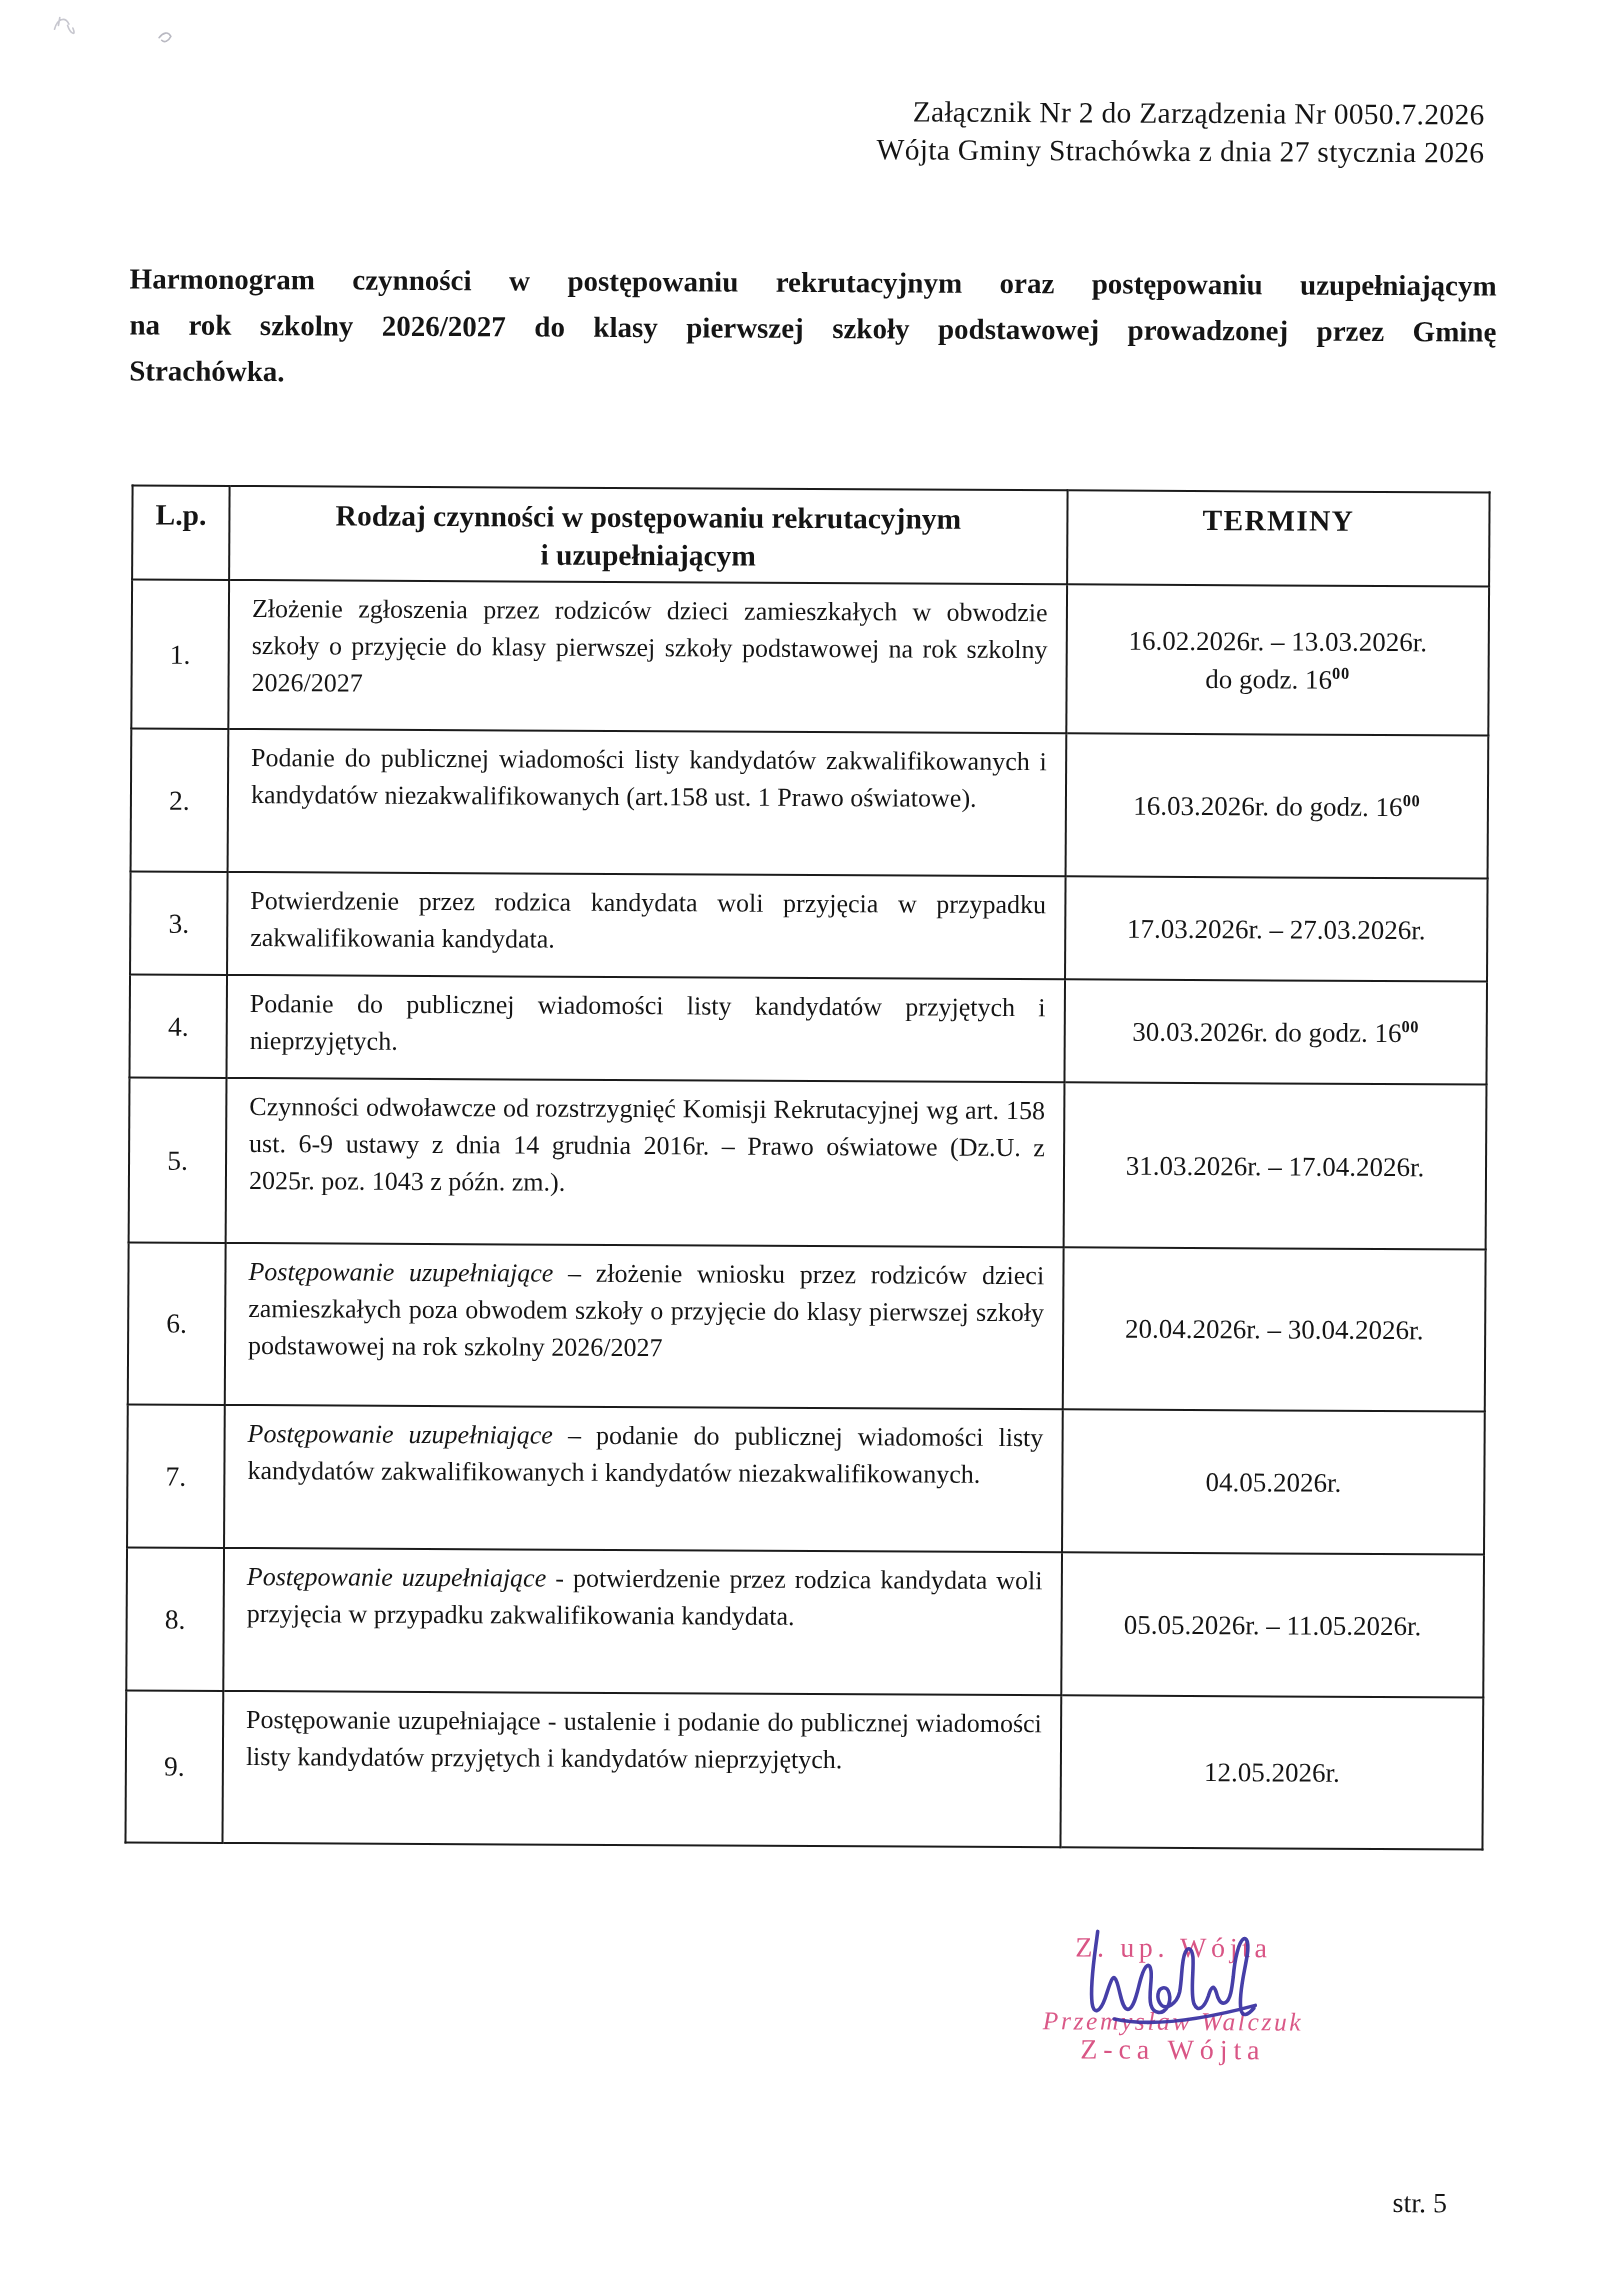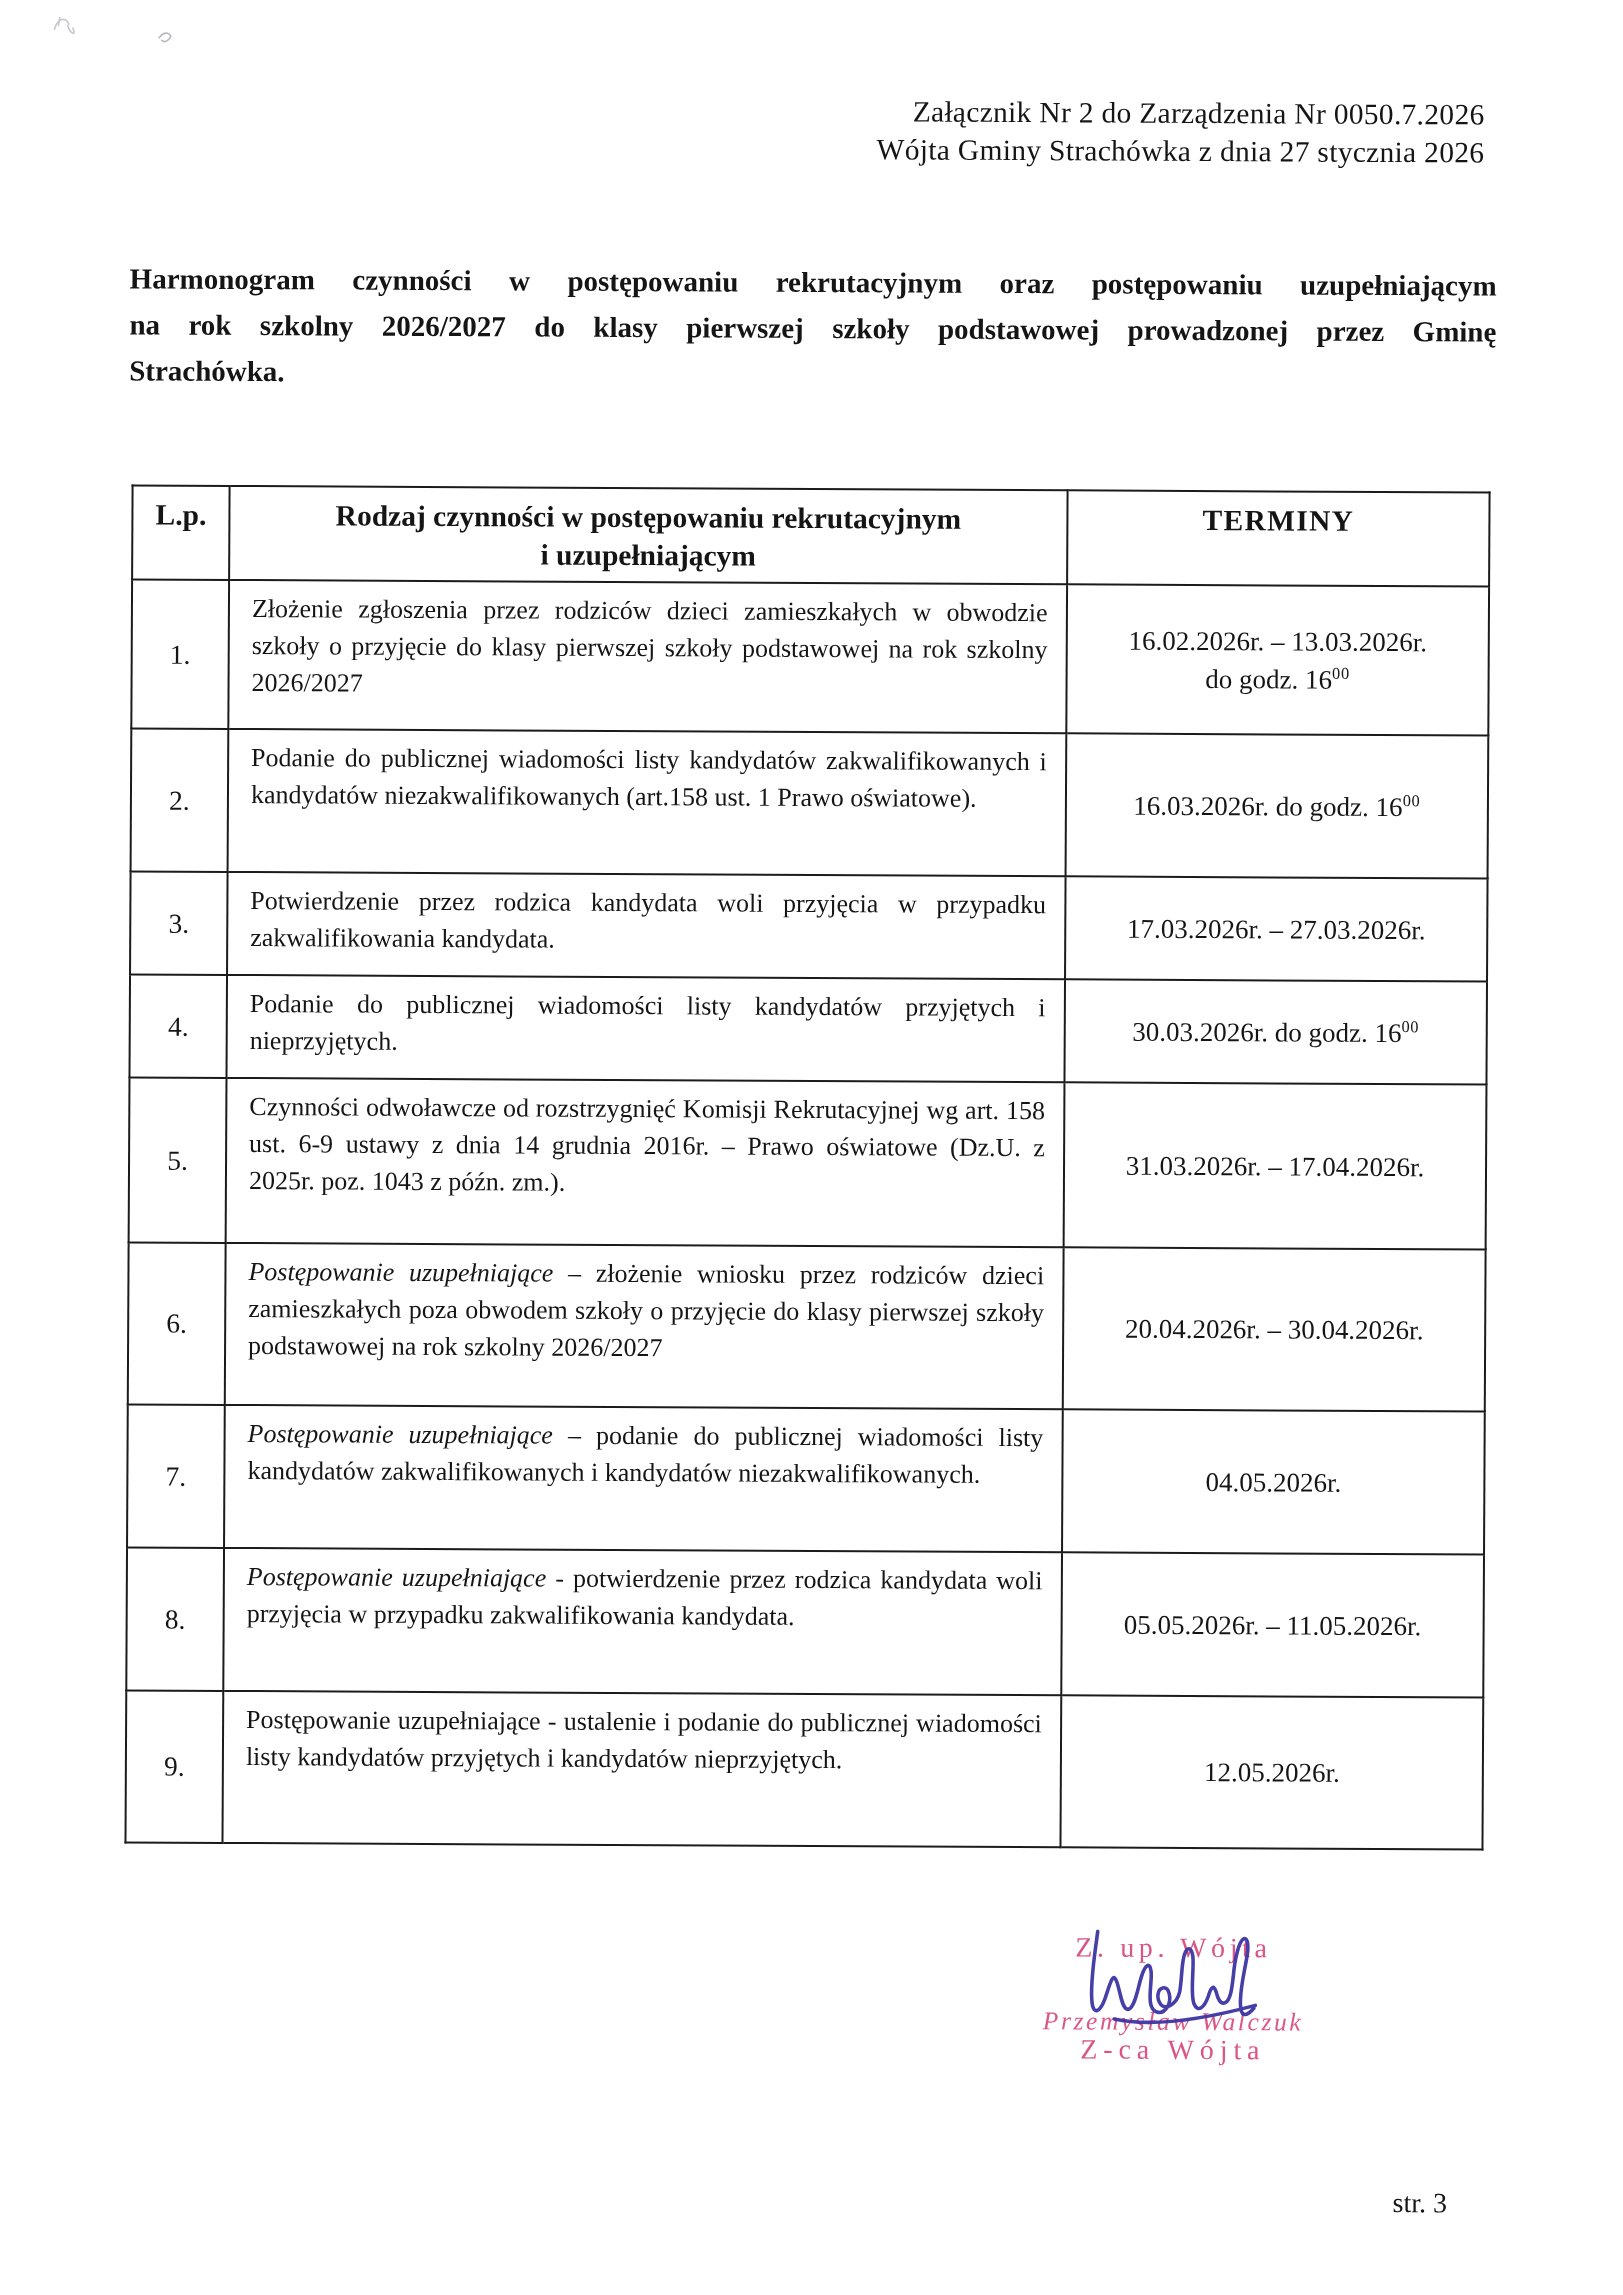--- a/index.html
+++ b/index.html
@@ -65,21 +65,21 @@
     text-align:justify;vertical-align:top;
     padding:9.2px 18.3px 6.5px 22px;
     line-height:37px;
   }
   .act-cell i{font-style:italic;}
   .date-cell{
     text-align:center;vertical-align:middle;
     font-size:27px;line-height:38px;
     padding:0 6.5px;
   }
-  .date-cell sup{font-size:16.4px;line-height:0;vertical-align:super;letter-spacing:0.7px;}
+  .date-cell sup{font-size:16.4px;line-height:0;vertical-align:super;letter-spacing:0.7px;font-weight:bold;}
 
   tbody tr:nth-of-type(1){height:149px;}
   tbody tr:nth-of-type(2){height:143px;}
   tbody tr:nth-of-type(3){height:103px;}
   tbody tr:nth-of-type(4){height:103px;}
   tbody tr:nth-of-type(5){height:165px;}
   tbody tr:nth-of-type(6){height:162px;}
   tbody tr:nth-of-type(7){height:143px;}
   tbody tr:nth-of-type(8){height:143px;}
   tbody tr:nth-of-type(9){height:152px;}
@@ -200,16 +200,16 @@
       C 144,108 140,90 130,92 C 122,94 120,108 127,117
       C 135,127 152,116 156,98 C 160,76 158,52 164,38
       C 168,28 174,30 176,44 C 178,62 172,100 178,116
       C 184,130 194,122 200,104 C 204,90 208,86 212,98
       C 214,106 218,118 226,114 C 234,110 236,92 238,74
       C 240,48 246,20 254,16 C 260,14 262,28 258,48
       C 254,72 246,104 250,124 C 252,136 260,134 270,122
       M 56,140 C 112,152 192,140 272,118" fill="none" stroke="#3c35a3" stroke-width="5.5" stroke-linecap="round" stroke-linejoin="round" opacity="0.95"></path>
   </svg>
 
-  <div class="page-number">str. 3</div>
+  <div class="page-number">str. 5</div>
 
 </div>
 
 
 </body></html>

